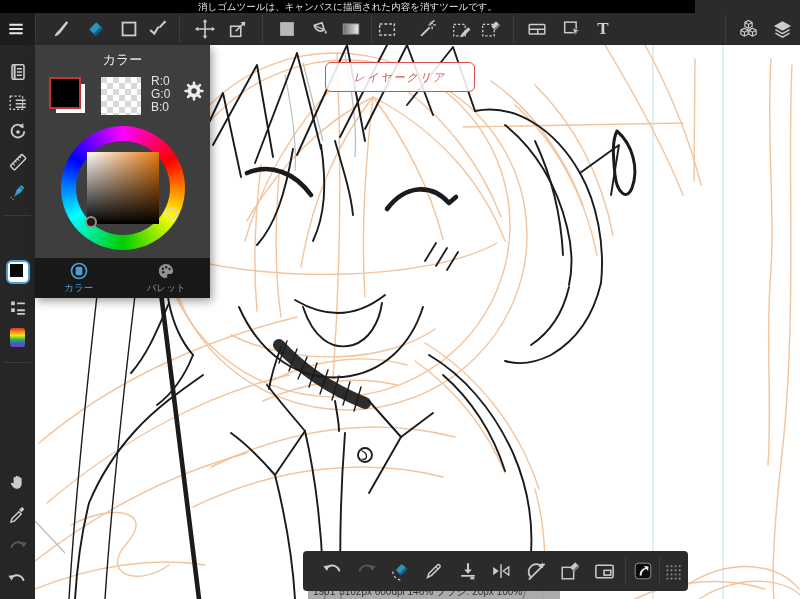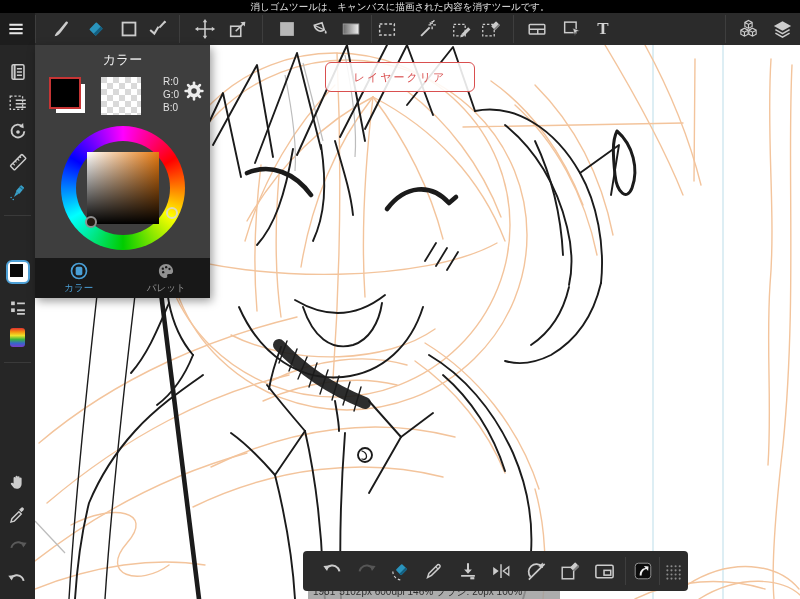--- a/index.html
+++ b/index.html
@@ -1,21 +1,21 @@
 <!DOCTYPE html>
 <html><head>
 <meta charset="utf-8">
 <style>
   * { margin:0; padding:0; box-sizing:border-box; }
   html,body { width:800px; height:599px; overflow:hidden; background:#2b2b2b;
     font-family:"Liberation Sans", sans-serif; }
   #app { position:relative; width:800px; height:599px; }
 
   
-  .tooltip-bar { position:absolute; left:0; top:0; width:800px; height:13px;
+  .tooltip-bar { position:absolute; left:0; top:0; width:695px; height:13px;
     background:#000; color:#e6e6e6; font-size:9.5px; line-height:13px; text-align:center; }
 
   
   .toolbar { position:absolute; left:0; top:13px; width:800px; height:32px; background:#2b2b2b; }
   .menu-cell { position:absolute; left:0; top:0; width:35px; height:32px; background:#1d1d1d; }
   .ticon { position:absolute; top:50%; transform:translate(-50%,-50%); width:24px; height:24px;
     display:flex; align-items:center; justify-content:center; }
   .ticon svg { display:block; }
   .vsep { position:absolute; top:2px; height:28px; width:1px; background:#3e3e3e; }
   .ttext { font-family:"Liberation Serif", serif; font-weight:bold; font-size:17px; color:#d2d2d2; }
@@ -25,38 +25,38 @@
   .sicon { position:absolute; left:50%; transform:translate(-50%,-50%); width:24px; height:24px;
     display:flex; align-items:center; justify-content:center; }
   .hsep { position:absolute; left:4px; width:27px; height:1px; background:#3a3a3a; }
   .swatch-mini { width:24px; height:24px; border:2px solid #4da0d6; border-radius:6px; background:#fff;
     position:relative; }
   .swatch-mini .core { position:absolute; left:2px; top:2px; width:13px; height:13px; background:#0a0a0a; }
   .rainbow { width:15px; height:19px; border-radius:3px;
     background:linear-gradient(to bottom,#e03030,#f59110,#ede32a,#3cb53c,#3566cc,#7a3cc9); }
 
   
-  .canvas { position:absolute; left:35px; top:45px; width:765px; height:554px; background:#ffffff; }
+  .canvas { position:absolute; left:35px; top:45px; width:765px; height:554px; background:#ffffff;font-style:italic; }
   .canvas svg.sketch { position:absolute; left:0; top:0; }
   .clear-btn { position:absolute; left:290px; top:17px; width:150px; height:30px;
     border:1.5px solid #d94f4f; border-radius:6px; background:rgba(255,255,255,.88);
     color:#d94f4f; font-size:11px; letter-spacing:2px; display:flex; align-items:center; justify-content:center; }
 
   
   .color-panel { position:absolute; left:35px; top:45px; width:175px; height:253px; background:#3e3e3e;
     z-index:30; box-shadow:2px 3px 9px rgba(0,0,0,.4); }
   .cp-title { height:28px; line-height:30px; text-align:center; color:#f0f0f0; font-size:13px; }
   .cp-fg { position:absolute; left:14px; top:32px; width:38px; height:38px; }
   .cp-fg .behind { position:absolute; left:7px; top:7px; width:29px; height:29px; background:#fff; }
   .cp-fg .front { position:absolute; left:0; top:0; width:32px; height:32px; background:#000;
     border:2px solid #c63434; }
   .cp-checker { position:absolute; left:66px; top:32px; width:40px; height:38px;
     background:conic-gradient(#ffffff 25%, #d9d9d9 0 50%, #ffffff 0 75%, #d9d9d9 0);
     background-size:12px 12px; }
-  .cp-rgb { position:absolute; left:128px; top:30px; color:#e2e2e2; font-size:10px; line-height:13px; }
+  .cp-rgb { position:absolute; left:116px; top:30px; color:#e2e2e2; font-size:12px; line-height:13px; }
   .cp-gear { position:absolute; left:148px; top:35px; width:22px; height:22px; }
   .wheel { position:absolute; left:26px; top:81px; width:124px; height:124px; border-radius:50%;
     background:conic-gradient(#ff00ff,#ff0000 16.7%,#ffff00 33.4%,#00cc00 50%,#00ffff 66.7%,#0000ff 83.4%,#ff00ff); }
   .wheel-hole { position:absolute; left:41px; top:96px; width:94px; height:94px; border-radius:50%; background:#3e3e3e; }
   .sv-square { position:absolute; left:52px; top:107px; width:72px; height:72px;
     background:linear-gradient(to bottom, rgba(0,0,0,0), #000), linear-gradient(to right, #fff, #e87a10); }
   .hue-dot { position:absolute; left:131px; top:162px; width:12px; height:12px; border-radius:50%;
     border:2px solid rgba(215,215,215,.85); }
   .sv-dot { position:absolute; left:50px; top:171px; width:12px; height:12px; border-radius:50%;
     border:2px solid #8f8f8f; background:#241a12; }

